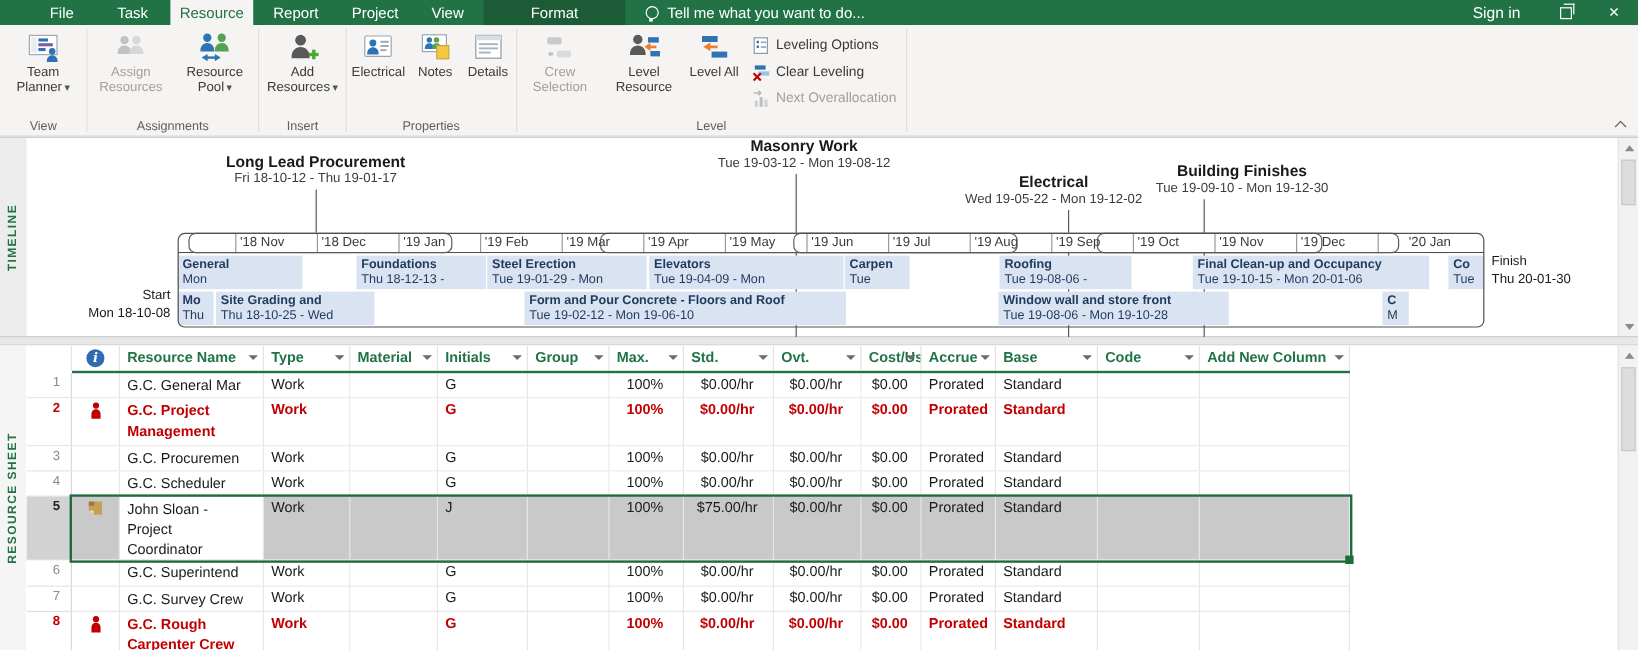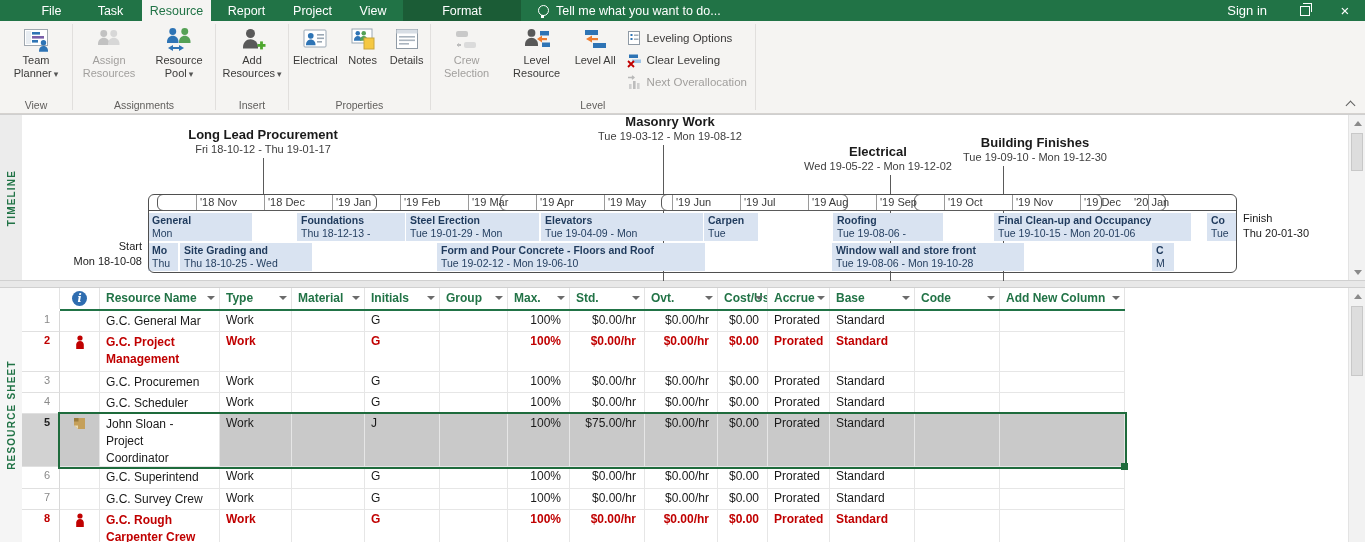--- a/index.html
+++ b/index.html
@@ -78,21 +78,21 @@
   .grid{position:absolute;left:22px;top:0;right:17px;bottom:0;overflow:hidden;background:#fff;}
   .hrow{display:flex;height:21px;}
   .hcell{box-sizing:border-box;position:relative;font-size:12px;font-weight:700;color:#217346;padding:3px 13px 0 6px;border-right:1px solid #e3e3e3;overflow:hidden;white-space:nowrap;}
   .hcell .hcaret{position:absolute;right:4px;top:8px;width:0;height:0;border-left:4px solid transparent;border-right:4px solid transparent;border-top:4px solid #6b6b6b;}
   .hcell.cent{display:flex;align-items:center;justify-content:center;padding:0;}
   .greenline{position:absolute;left:38px;top:21px;height:2px;background:#217346;z-index:3;}
   .rows{position:absolute;left:0;top:23px;right:0;}
   .row{display:flex;position:relative;}
   .cell{box-sizing:border-box;font-size:12px;color:#1a1a1a;padding:2px 6px 0;border-right:1px solid #e6e6e6;border-bottom:1px solid #e6e6e6;overflow:hidden;background:#fff;}
   .cell .nl{line-height:17px;white-space:nowrap;}
-  .cell.right{text-align:right;padding-right:8px;}
+  .cell.right{text-align:center;padding-right:8px;}
   .cell.idc{font-size:11px;color:#8a8a8a;text-align:right;padding-right:9px;border-right:1px solid #d8d8d8;border-bottom:1px solid #e0e0e0;}
   .cell.indc{display:flex;align-items:flex-start;justify-content:center;padding:3px 0 0;}
   .row.red .cell{color:#c00000;font-weight:700;}
   .row.sel .cell{background:#c9c9c9;}
   .row.sel .cell.namec{background:#fff;}
   .row.sel .cell.idc{background:#d2d2d2;color:#1f1f1f;font-weight:700;}
   .selbox{position:absolute;border:2px solid #1e6b3c;pointer-events:none;z-index:6;box-sizing:border-box;}
   .selhandle{position:absolute;width:7px;height:7px;background:#1e6b3c;z-index:7;}
   .infoc{display:inline-block;width:15px;height:15px;border-radius:50%;background:#2f6db0;color:#fff;font-style:italic;font-weight:700;font-family:"DejaVu Serif",serif;font-size:11px;line-height:15px;text-align:center;}
 </style>
@@ -354,21 +354,21 @@
         <div class="mlabel" style="left: 790px;">'19 Aug</div>
         <div class="tick" style="left: 854px;"></div>
         <div class="mlabel" style="left: 858px;">'19 Sep</div>
         <div class="tick" style="left: 922px;"></div>
         <div class="mlabel" style="left: 926px;">'19 Oct</div>
         <div class="tick" style="left: 990px;"></div>
         <div class="mlabel" style="left: 994px;">'19 Nov</div>
         <div class="tick" style="left: 1058px;"></div>
         <div class="mlabel" style="left: 1062px;">'19 Dec</div>
         <div class="tick" style="left: 1126px;"></div>
-        <div class="mlabel" style="left: 1112px;">'20 Jan</div>
+        <div class="mlabel" style="left: 1152px;">'20 Jan</div>
         <div class="bracket" style="left: 135px; width: 220px;"></div>
         <div class="bracket" style="left: 478px; width: 348px;"></div>
         <div class="bracket" style="left: 639px; width: 441px;"></div>
         <div class="bracket" style="left: 892px; width: 252px;"></div>
         <div class="bar" style="left: 126px; width: 104px; top: 98px;">
           <div class="bn">General</div>
           <div class="bd">Mon</div>
         </div>
         <div class="bar" style="left: 275px; width: 108px; top: 98px;">
           <div class="bn">Foundations</div>

